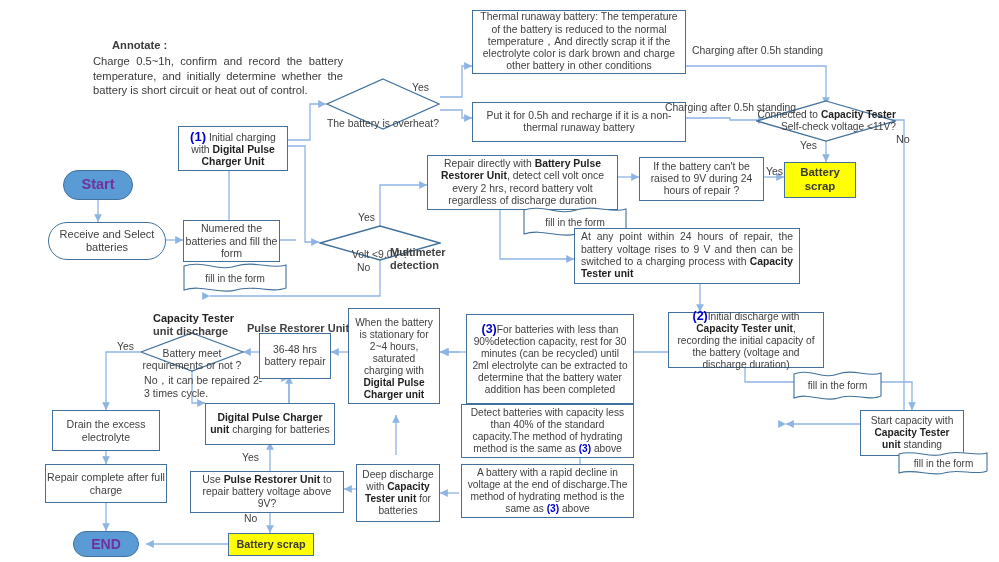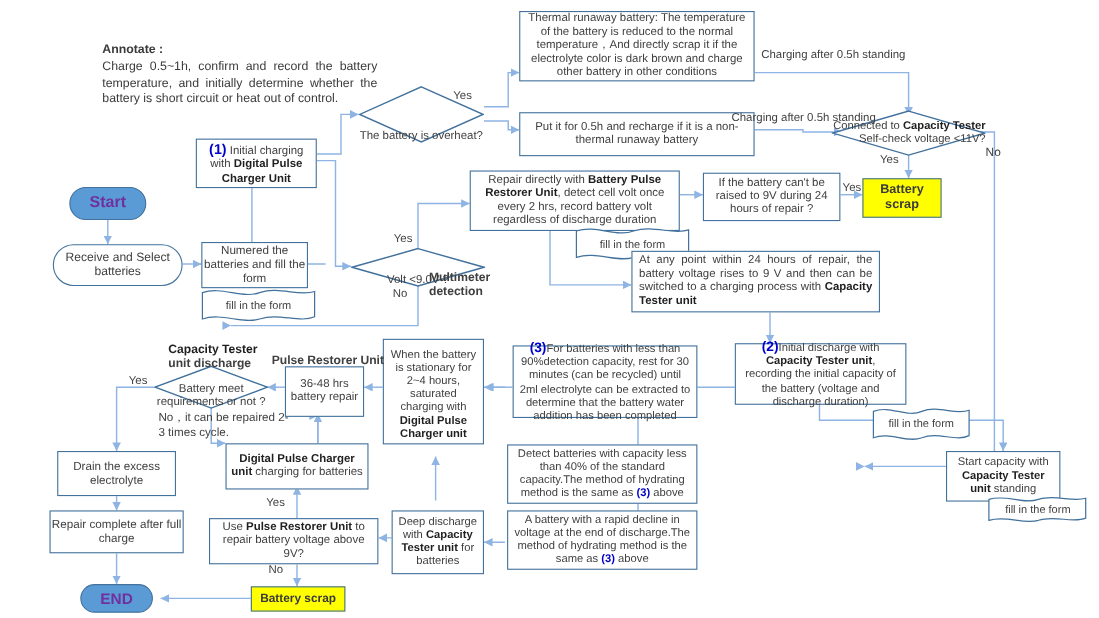--- a/index.html
+++ b/index.html
@@ -77,21 +77,21 @@
   svg.wires{
     position:absolute;left:0;top:0;
     width:999px;height:562px;
     pointer-events:none;
   }
   .annotate{
     position:absolute;
     color:#3a3a3a;
     line-height:1.32;
   }
-  .annotate .atitle{font-weight:bold;display:block;margin-bottom:1px;}
+  .annotate .atitle{font-weight:bold;display:block;margin-bottom:1px;margin-left:19px;}
   .annotate .abody{display:block;text-align:justify;}
 </style>
 </head>
 <body>
 
 <div id="canvas">
 
   <svg class="wires" viewBox="0 0 999 562">
     <defs>
       <marker id="ah" markerWidth="7" markerHeight="7" refX="6" refY="3" orient="auto">
@@ -278,21 +278,21 @@
     <span><span class="blu" style="font-size:12.5px;">(2)</span><span>Initial discharge with </span><span class="b">Capacity Tester unit</span><span>, recording the initial capacity of the battery (voltage and discharge duration)</span></span>
   </div>
 
   <div class="note" style="left:790px;top:370px;width:95px;height:32px;font-size:10px;">
     <svg width="95" height="32" style="position:absolute;left:0;top:0;">
       <path d="M4,4 C19,-2 34,10 48,4 C63,-2 79,8 91,3 L91,26 C79,32 63,22 48,28 C34,33 19,22 4,28 Z" fill="#ffffff" stroke="#41719C" stroke-width="1.1"></path>
     </svg>
     <span style="position:relative;line-height:1.15;">fill in the form</span>
   </div>
 
-  <div class="node box" style="left:466px;top:314px;width:168px;height:66px;font-size:10.2px;padding:2px 5px;">
+  <div class="node box" style="left:466px;top:314px;width:168px;height:90px;font-size:10.2px;padding:2px 5px;">
     <span><span class="blu" style="font-size:12.5px;">(3)</span><span>For batteries with less than 90%detection capacity, rest for 30 minutes (can be recycled) until 2ml electrolyte can be extracted to determine that the battery water addition has been completed</span></span>
   </div>
 
   <div class="node box" style="left:461px;top:404px;width:173px;height:54px;font-size:10.2px;padding:2px 5px;">
     <span><span>Detect batteries with capacity less than 40% of the standard capacity.The method of hydrating method is the same as </span><span class="blu">(3)</span><span> above</span></span>
   </div>
 
   <div class="node box" style="left:461px;top:464px;width:173px;height:54px;font-size:10.2px;padding:2px 5px;">
     <span><span>A battery with a rapid decline in voltage at the end of discharge.The method of hydrating method is the same as </span><span class="blu">(3)</span><span> above</span></span>
   </div>

